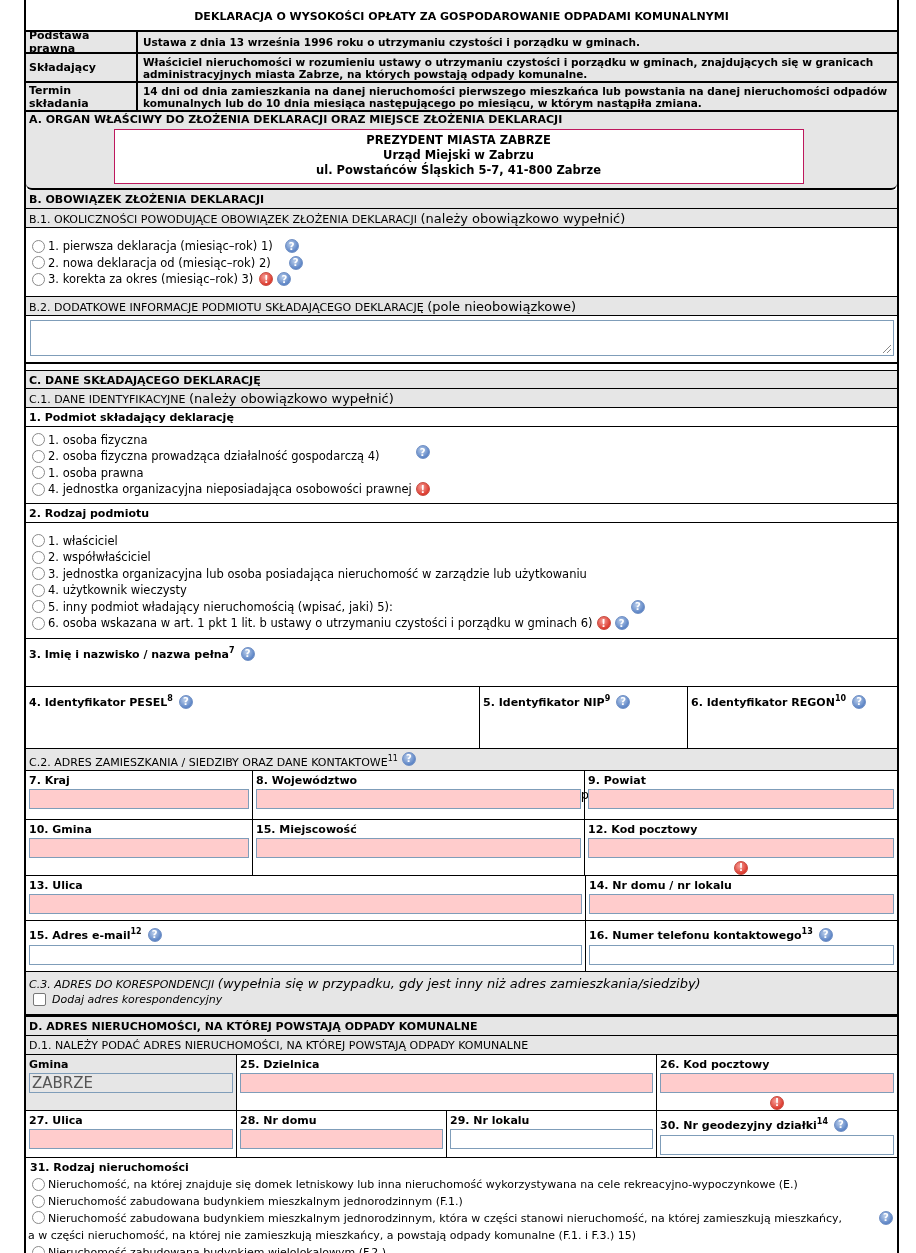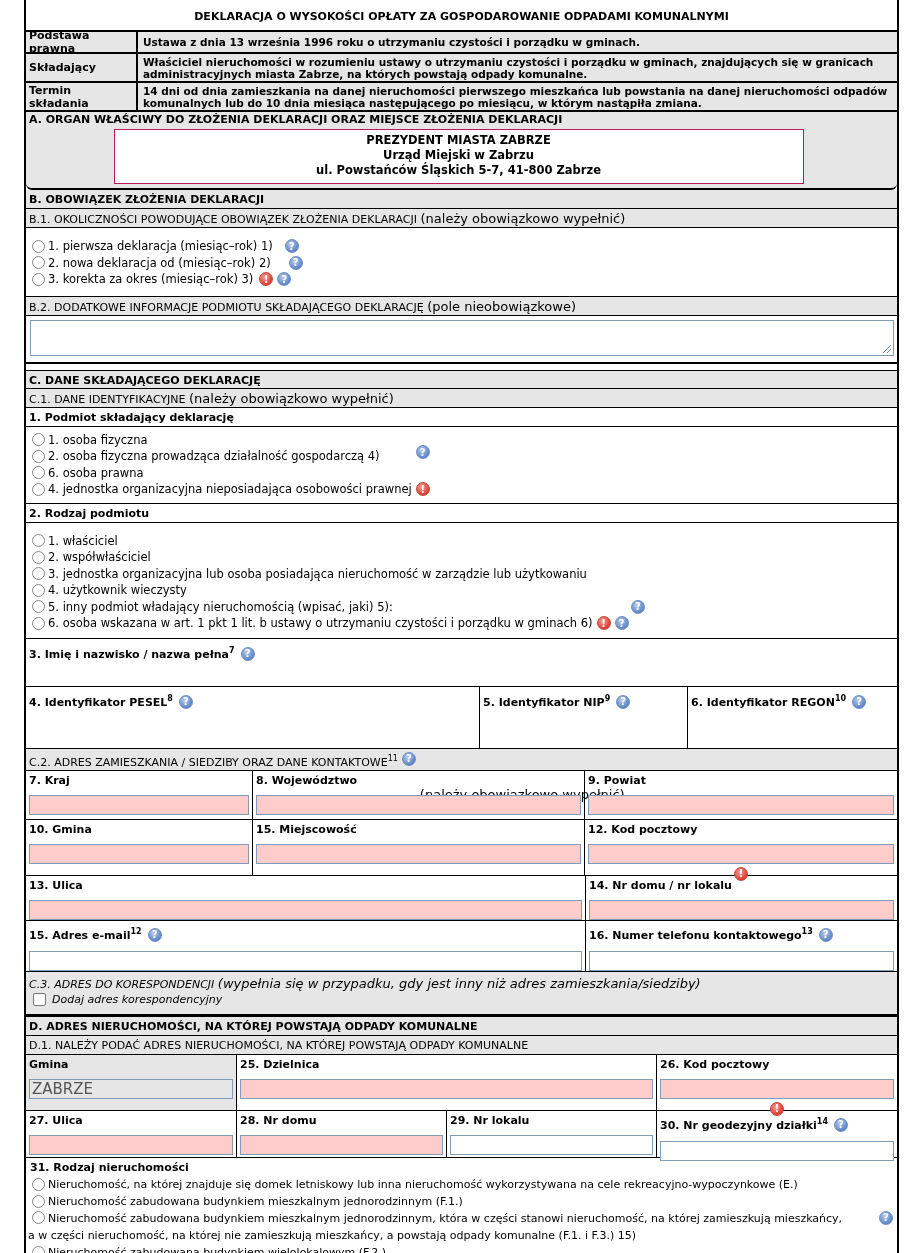--- a/index.html
+++ b/index.html
@@ -60,21 +60,21 @@
   .grip { position: absolute; right: 2px; bottom: 2px; width: 8px; height: 8px;
     background: linear-gradient(135deg, transparent 45%, #888 45%, #888 55%, transparent 55%, transparent 70%, #888 70%, #888 80%, transparent 80%); }
   .bold-label { background: #fff; font-weight: bold; padding: 3px 3px; border-bottom: 1px solid #000; height: 19px; line-height: 13px; }
   .row { display: flex; border-bottom: 1px solid #000; background: #fff; }
   .cell { border-right: 1px solid #000; padding: 3px 3px; font-weight: bold; font-size: 11px; }
   .cell:last-child { border-right: none; }
   .lbl { display: flex; align-items: center; gap: 6px; height: 16px; }
   sup { font-size: 8px; }
   .inp {
     display: block; width: 100%; height: 20px; border: 1px solid #7f9db9; background: #fff;
-    margin-top: 8px;
+    margin-top: 2px;
   }
   .inp.req { background: #ffcccc; }
   .inp.ro { background: #e6e6e6; font-weight: normal; font-size: 15px; color: #555; padding: 0 2px; line-height: 18px; font-family: "DejaVu Sans", sans-serif; }
   .center-warn { display: flex; justify-content: center; margin-top: 3px; }
   .corr { background: #e6e6e6; padding: 3px 3px 6px 3px; border-bottom: 3px solid #000; font-style: italic; }
   .chk { display: inline-block; width: 13px; height: 13px; border: 1px solid #777; border-radius: 2px; background: #fff; margin: 0 6px 0 4px; vertical-align: middle; }
   .prop { background: #fff; padding: 4px 2px; }
   .prop .radio-line { font-size: 11px; height: 17px; }
   .prop .wrap-line { display: flex; align-items: flex-start; font-size: 11px; line-height: 17px; }
   .prop .wrap-line .txt { flex: 1; padding-right: 30px; }
@@ -152,21 +152,21 @@
       <span class="radio"></span>
       <span>1. osoba fizyczna</span>
     </div>
     <div class="radio-line">
       <span class="radio"></span>
       <span>2. osoba fizyczna prowadząca działalność gospodarczą 4)</span>
       <span class="ic help" style="margin-left:36px;position:relative;top:-4px">?</span>
     </div>
     <div class="radio-line">
       <span class="radio"></span>
-      <span>6. osoba prawna</span>
+      <span>1. osoba prawna</span>
     </div>
     <div class="radio-line">
       <span class="radio"></span>
       <span>4. jednostka organizacyjna nieposiadająca osobowości prawnej</span>
       <span class="ic warn" style="margin-left:4px">!</span>
     </div>
   </div>
   <div class="bold-label">2. Rodzaj podmiotu</div>
   <div class="radios" style="padding-top:10px;padding-bottom:6px">
     <div class="radio-line">

